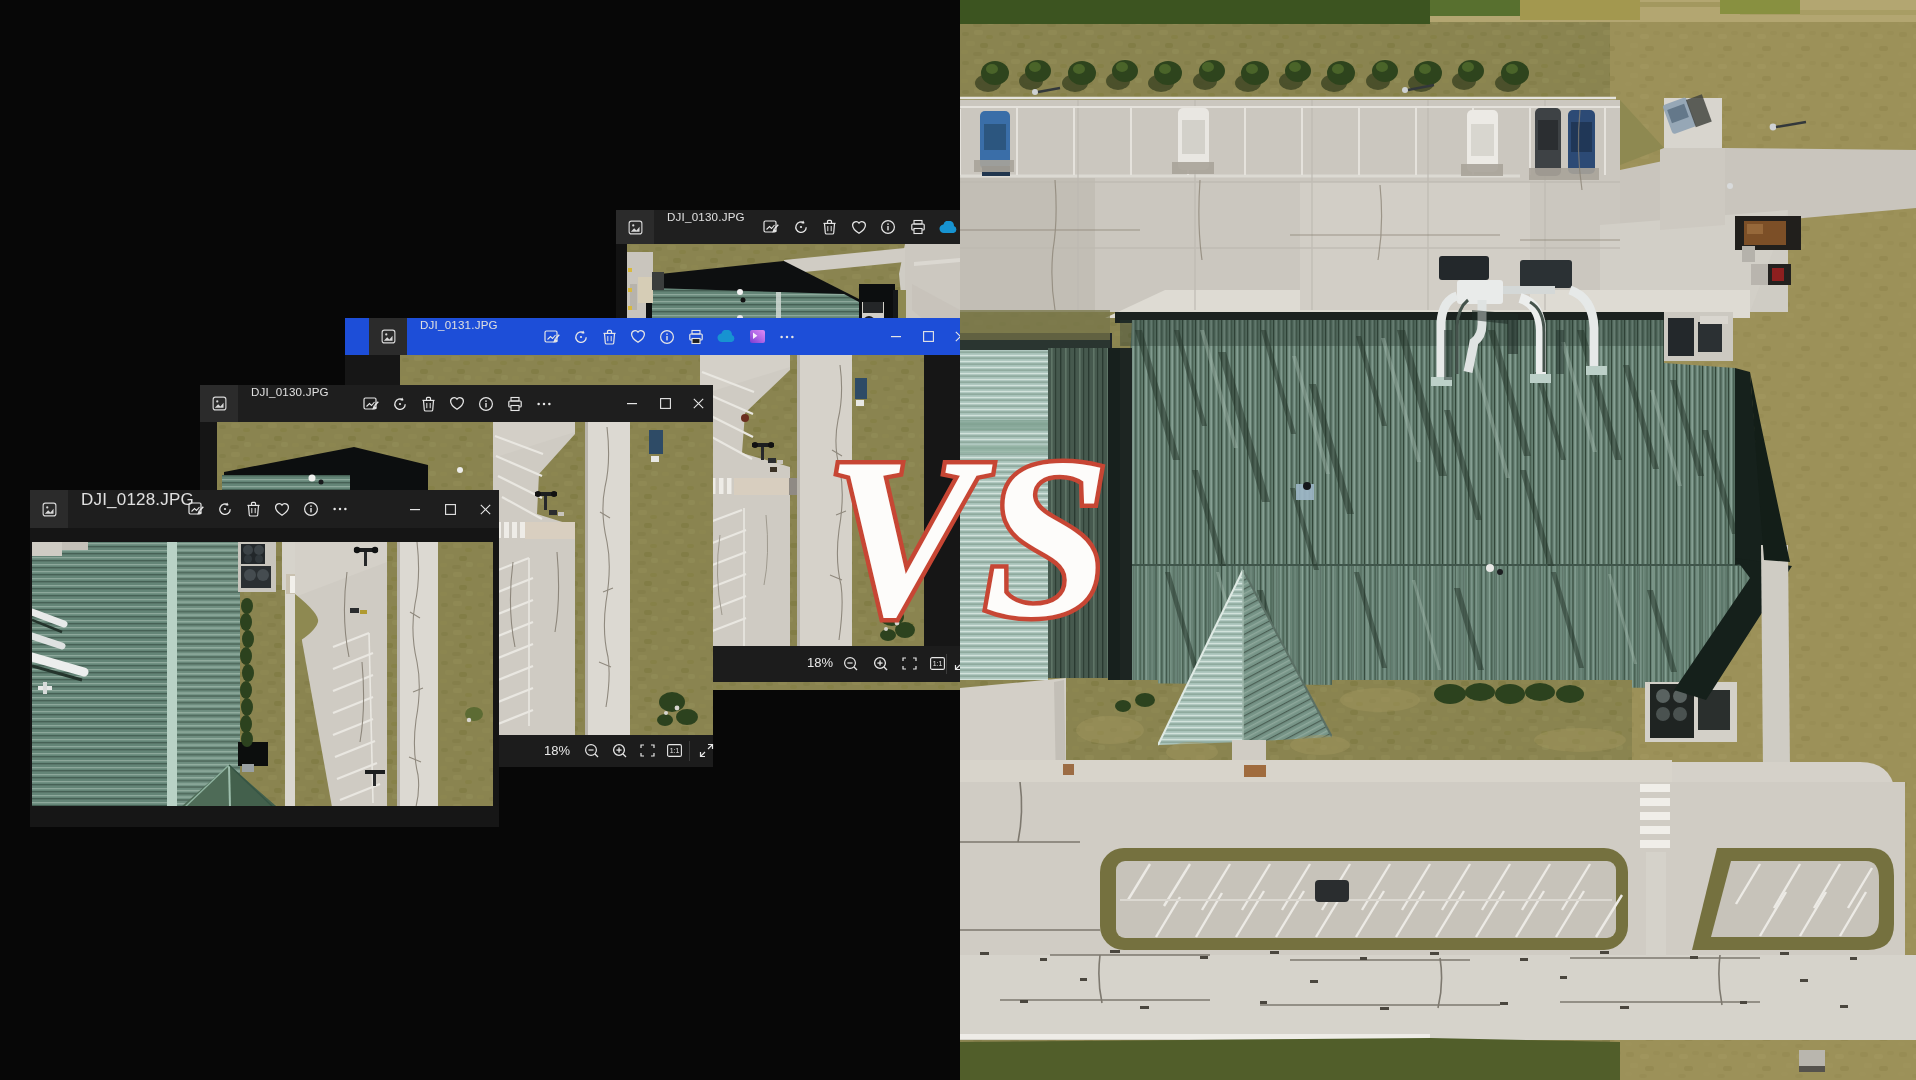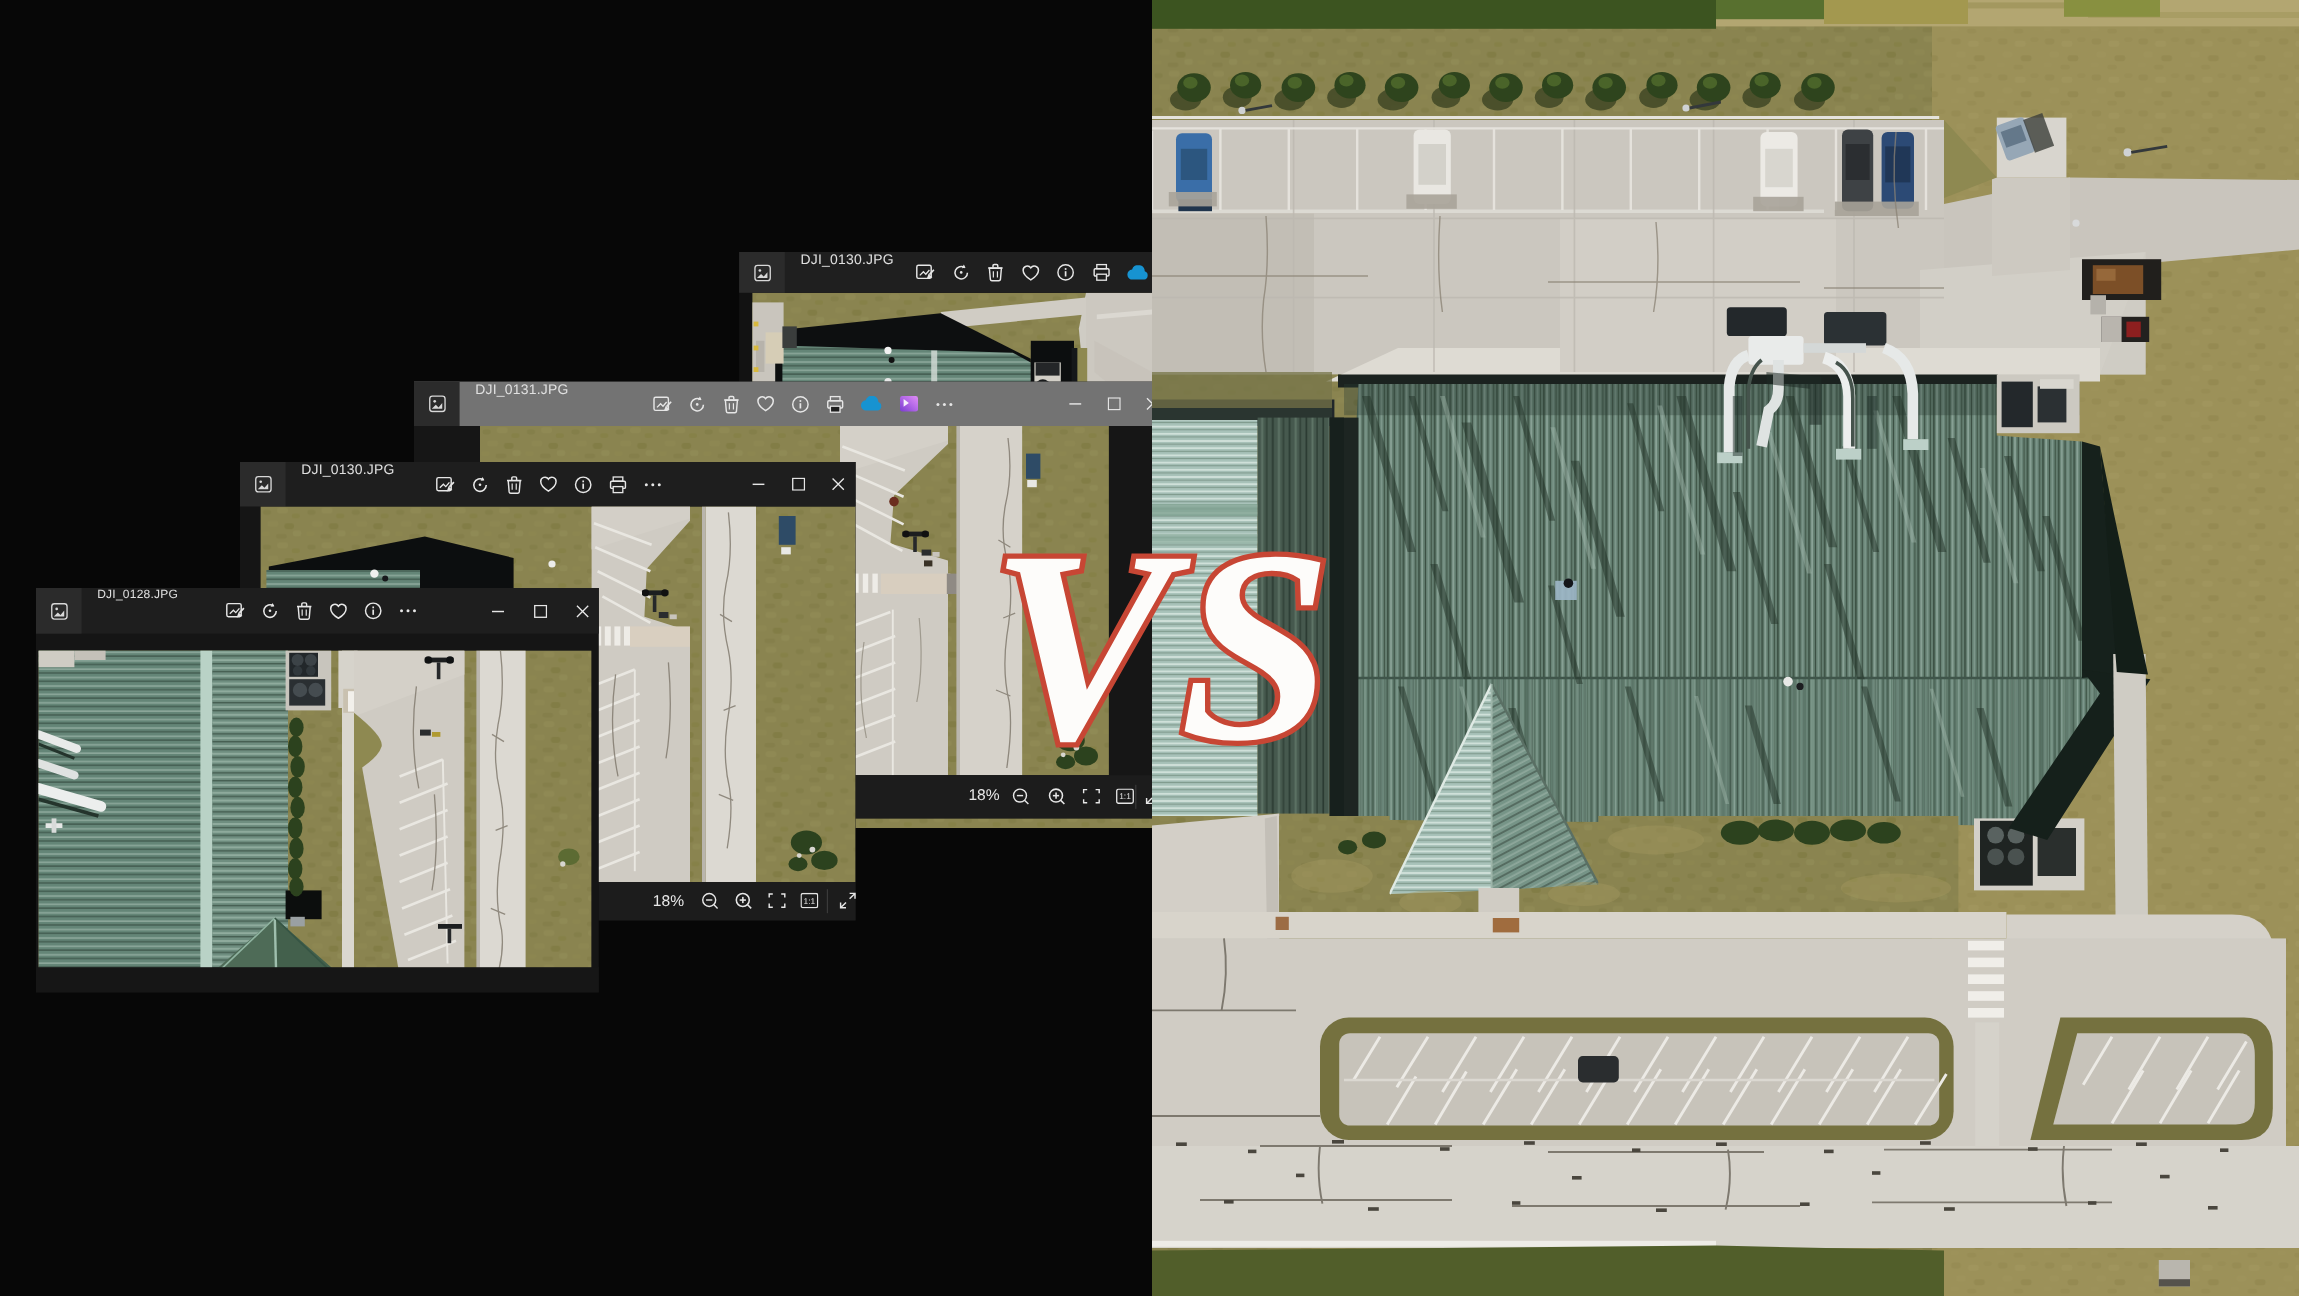--- a/index.html
+++ b/index.html
@@ -167,21 +167,21 @@
       <circle cx="253" cy="78" r="6" fill="#191b1c"></circle>
           <circle cx="263" cy="85" r="6" fill="#1d1f20"></circle>
           <rect x="247" y="58" width="20" height="11" fill="#242628"></rect>
 
       <rect x="282" y="46" width="8" height="70" fill="#8e8951"></rect>
     </g>
   </svg>
 </div>
 
 <div class="win" id="w2" style="left:345px;top:318px;width:640px;height:364px;z-index:2;background:#161616;">
-  <div class="tb" style="height:37px;background:#737373;">
+  <div class="tb" style="height:37px;background:#1d4ed8;padding-left:24px;">
     <div class="logo" style="width:38px;height:37px;">
       <svg width="15" height="15" viewBox="0 0 16 16">
             <rect x="1.2" y="1.2" width="13.6" height="13.6" rx="2.4" fill="none" stroke="#d8d8d8" stroke-width="1.2"></rect>
             <circle cx="5.6" cy="5.8" r="1.2" fill="#d8d8d8"></circle>
             <path d="M3 12.5l3.6-3.6 2.4 2.3 3.3-3.9v5.2z" fill="#d8d8d8"></path>
           </svg>
     </div>
     <span class="title" style="font-size:11.6px;margin-left:13px;">DJI_0131.JPG</span>
     <div style="position:absolute;left:199px;top:0;height:37px;display:flex;align-items:center;gap:13px;">
       <svg width="16" height="16" viewBox="0 0 16 16">
@@ -502,21 +502,21 @@
 
 <div class="win" id="w4" style="left:30px;top:490px;width:469px;height:337px;z-index:4;background:#151515;">
   <div class="tb" style="height:38px;background:#1e1e1e;">
     <div class="logo" style="width:38px;height:38px;">
       <svg width="15" height="15" viewBox="0 0 16 16">
             <rect x="1.2" y="1.2" width="13.6" height="13.6" rx="2.4" fill="none" stroke="#d8d8d8" stroke-width="1.2"></rect>
             <circle cx="5.6" cy="5.8" r="1.2" fill="#d8d8d8"></circle>
             <path d="M3 12.5l3.6-3.6 2.4 2.3 3.3-3.9v5.2z" fill="#d8d8d8"></path>
           </svg>
     </div>
-    <span class="title" style="font-size:10px;margin-left:13px;">DJI_0128.JPG</span>
+    <span class="title" style="font-size:17px;margin-left:13px;">DJI_0128.JPG</span>
     <div style="position:absolute;left:158px;top:0;height:38px;display:flex;align-items:center;gap:13px;">
       <svg width="16" height="16" viewBox="0 0 16 16">
             <rect x="1" y="2" width="12" height="11" rx="1.4" fill="none" stroke="#e6e6e6" stroke-width="1.2"></rect>
             <path d="M3.5 10.5l3-3 2 2 3-3.5" fill="none" stroke="#e6e6e6" stroke-width="1.1"></path>
             <path d="M9.2 13.6l1.6-4.4 3.2 3.1z" fill="#e6e6e6"></path>
             <path d="M10.9 9.3l3.9-4 1 1-3.8 4z" fill="#e6e6e6"></path>
           </svg>
       <svg width="16" height="16" viewBox="0 0 16 16">
             <path d="M13.2 8.2a5.2 5.2 0 1 1-2.2-4.2" fill="none" stroke="#e6e6e6" stroke-width="1.3"></path>
             <path d="M10.2 1.4l1.4 2.8-3.1.4z" fill="#e6e6e6"></path>

